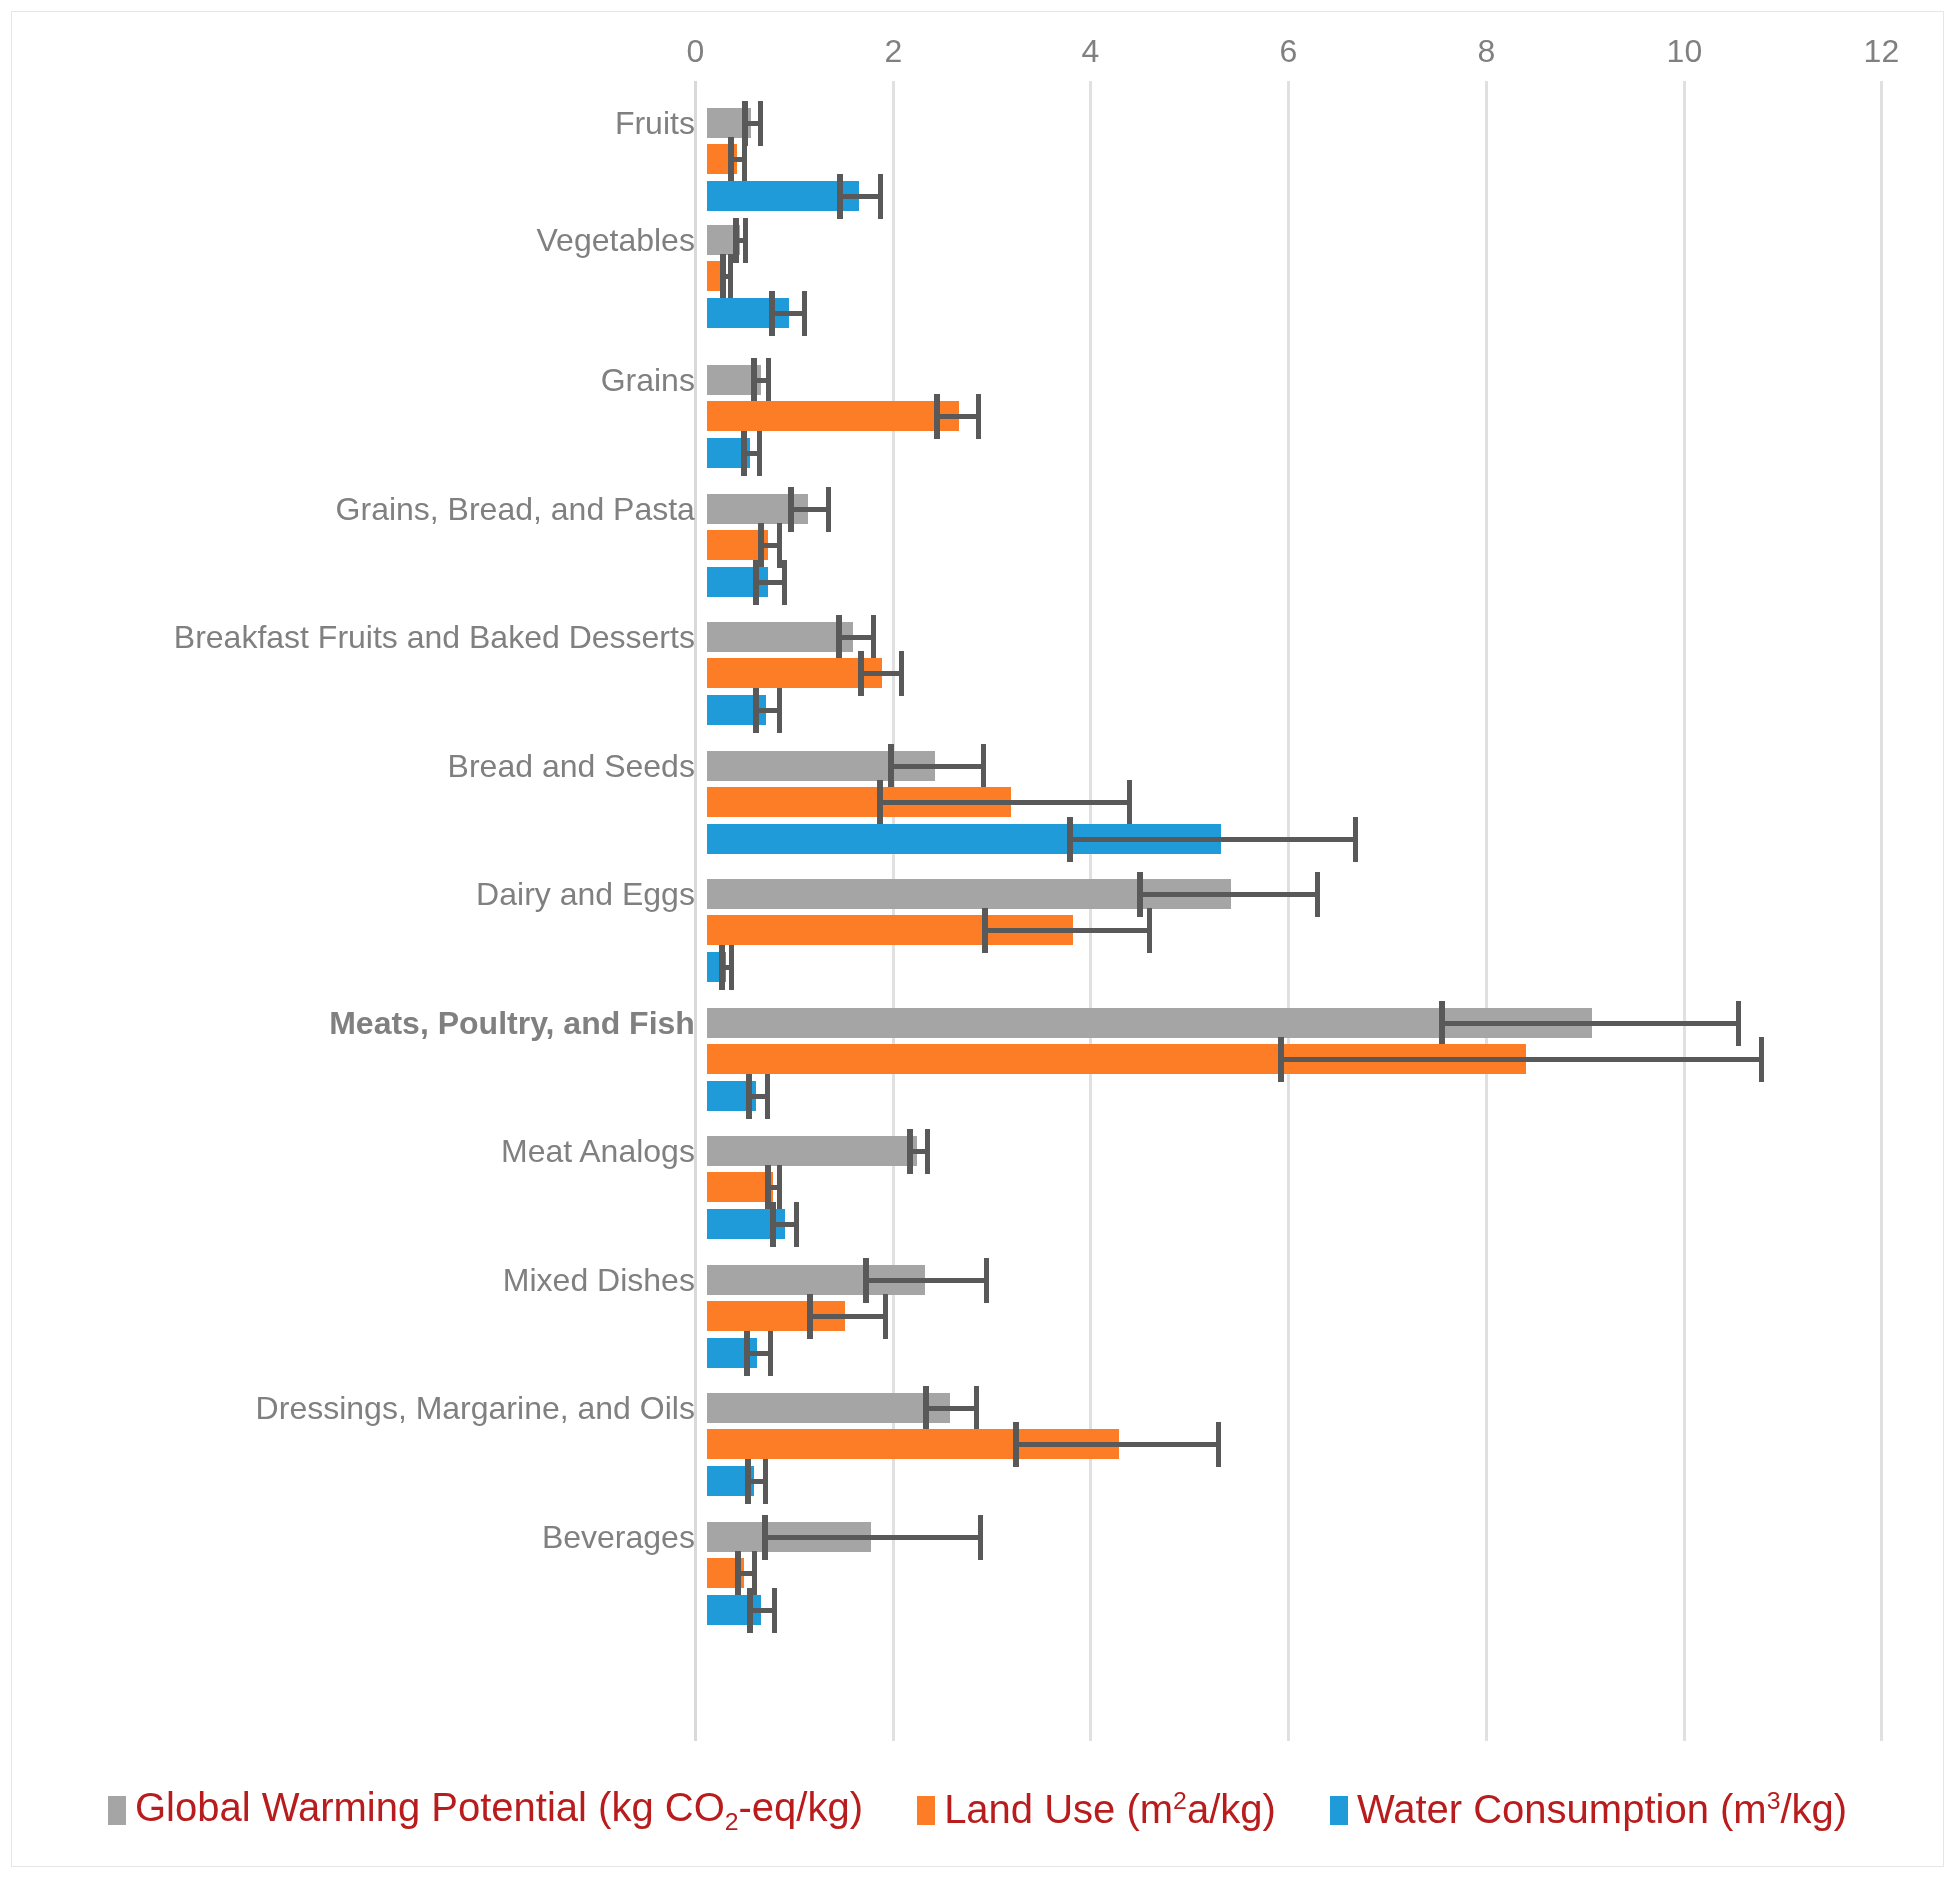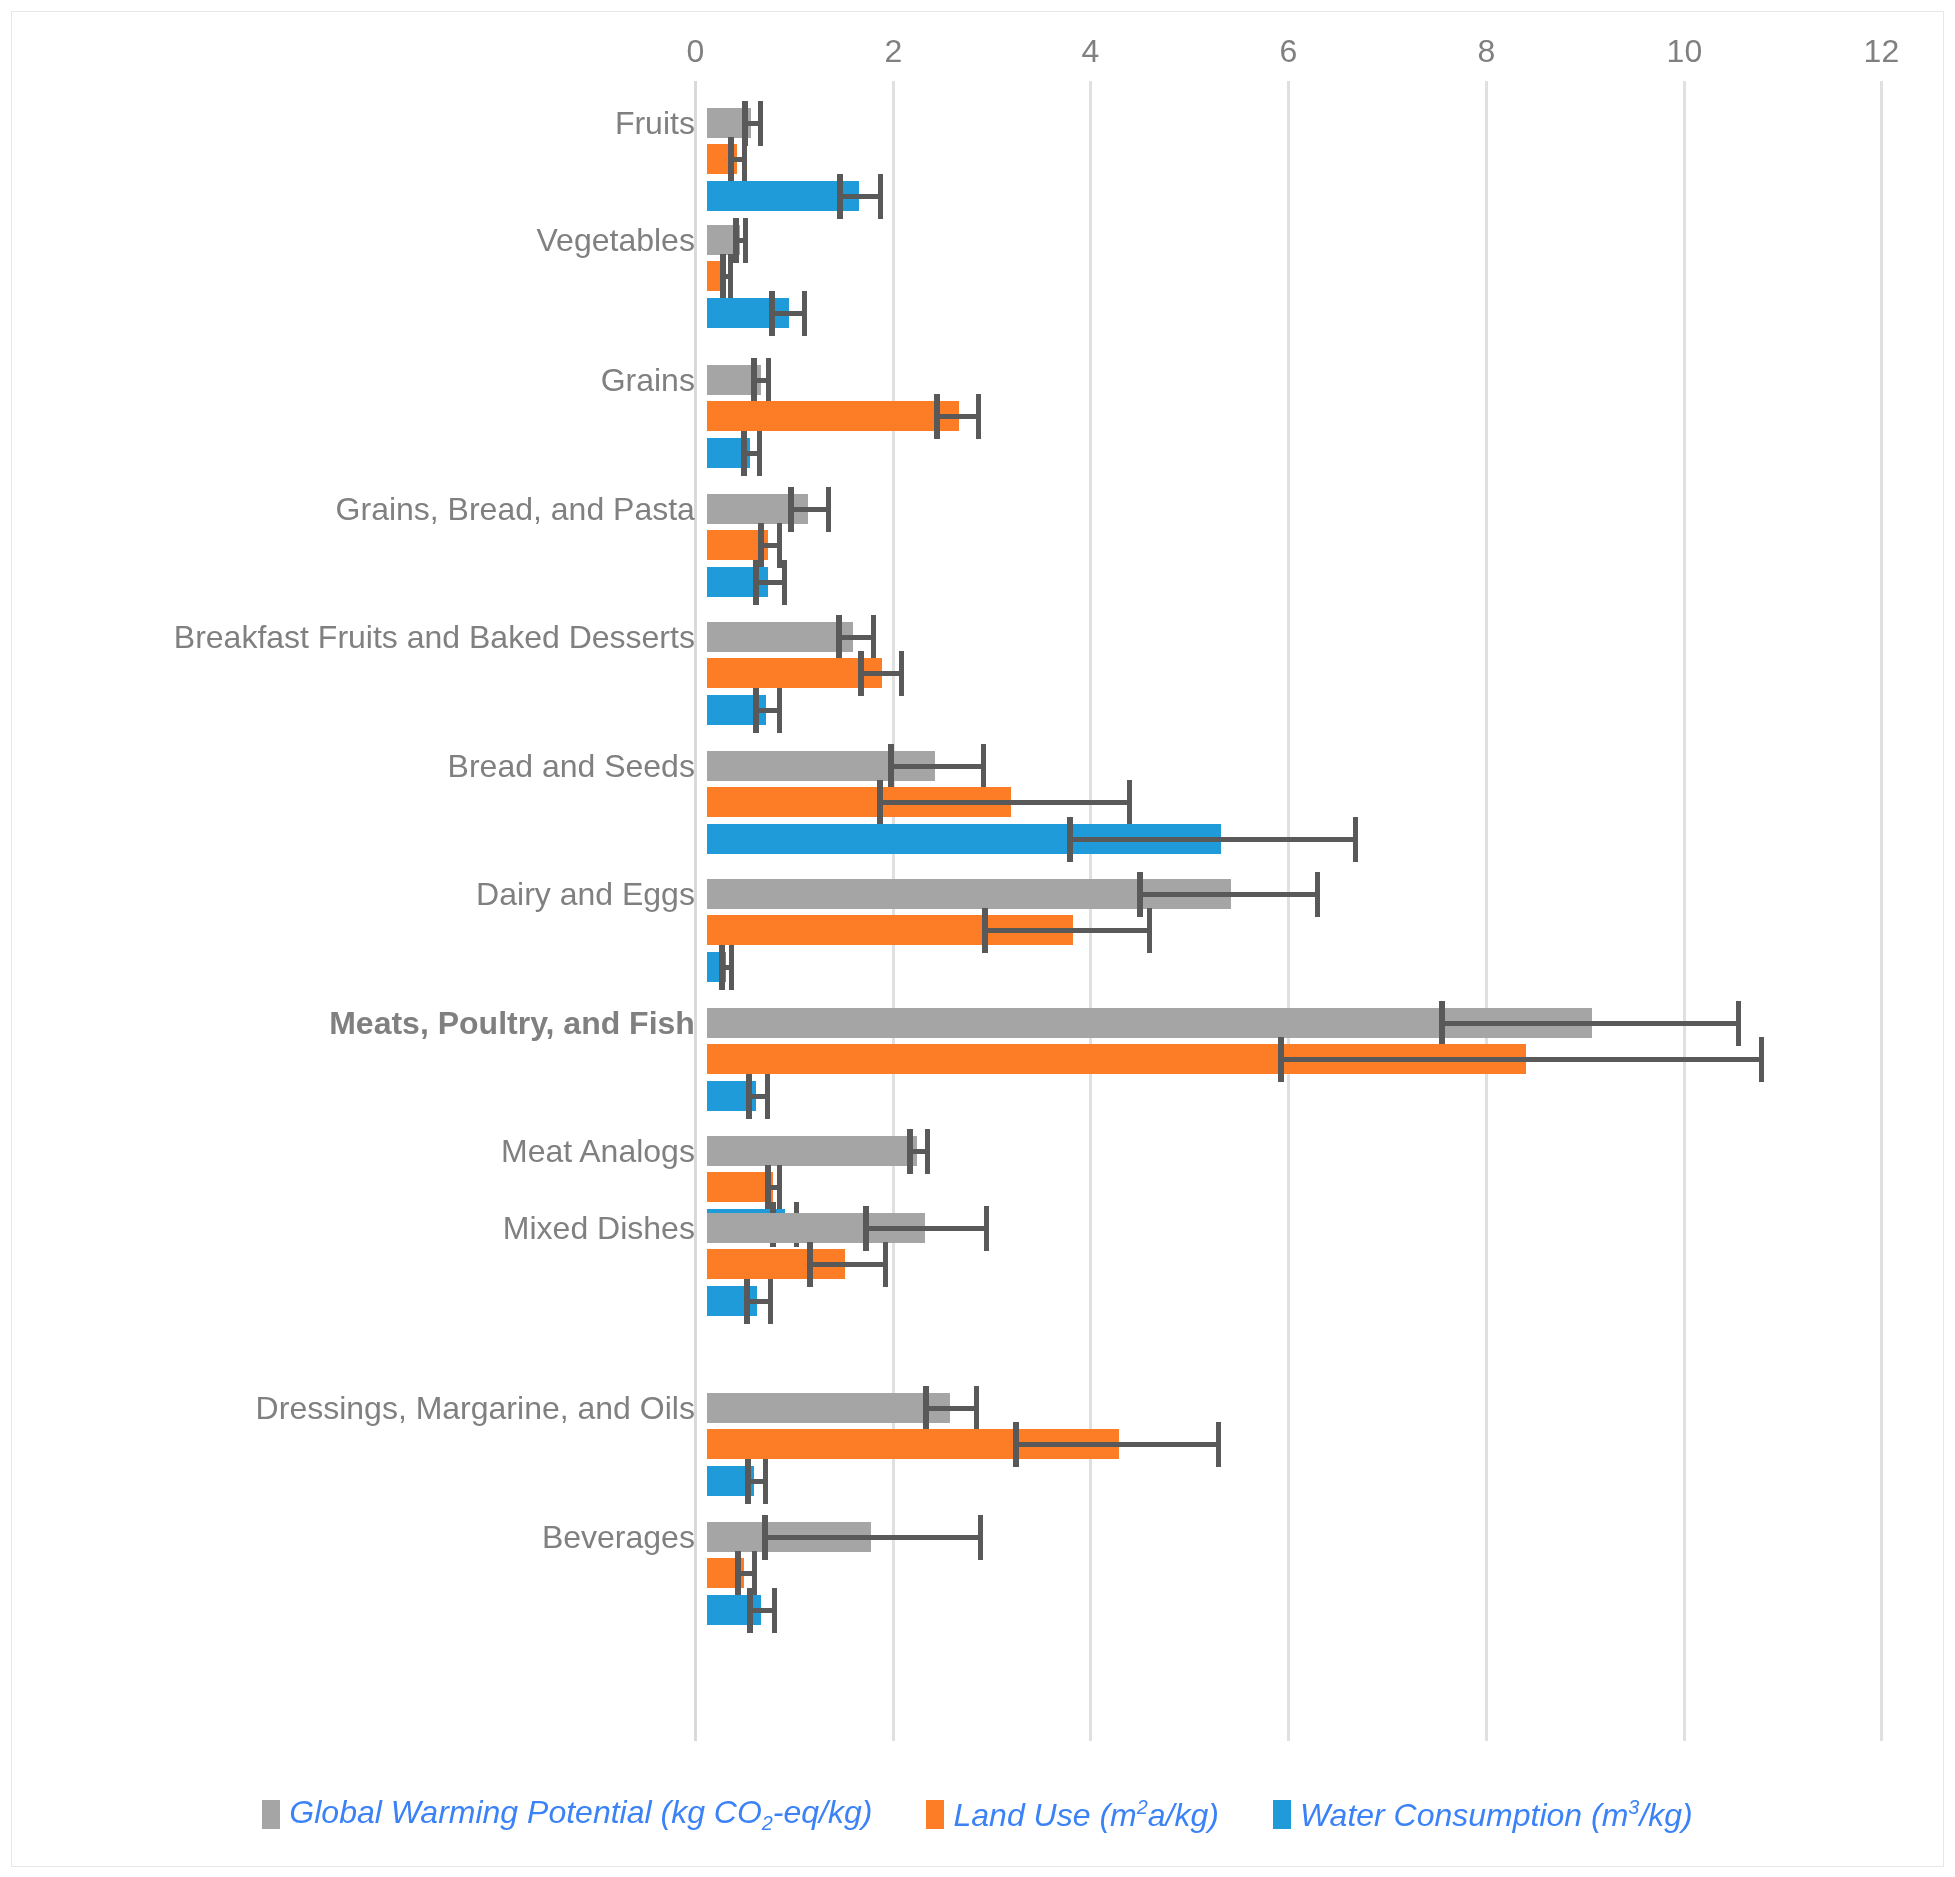--- a/index.html
+++ b/index.html
@@ -55,21 +55,21 @@
   .err-cap.lo{left:0;}
   .err-cap.hi{right:0;}
   
   #legend{
     position:absolute;left:0;right:0;bottom:30px;
     display:flex;justify-content:center;align-items:center;
     gap:0px;
   }
   .legend-item{display:flex;align-items:center;margin:0 27px;}
   .legend-swatch{width:17.7px;height:29px;margin-right:9.4px;flex:0 0 auto;}
-  .legend-text{font-size:32px;color:#3b82f6;white-space:nowrap;font-style:italic;}
+  .legend-text{font-size:40px;color:#b91c1c;white-space:nowrap;}
   sub,sup{font-size:0.62em;}
 </style>
 </head>
 <body>
 
 <div id="page">
   <div id="frame">
 
     <div id="plot">
       <div class="axis-area" id="axis-area">
@@ -325,21 +325,21 @@
             </div>
             <div class="bar-row" style="top: 73px; width: 1186px;">
               <div class="bar water" style="width: 78px; background: rgb(31, 155, 217);"></div>
               <div class="err" style="left: 63px; width: 29px;">
                 <div class="err-line" style="background: rgb(89, 89, 89);"></div>
                 <div class="err-cap lo" style="background: rgb(89, 89, 89);"></div>
                 <div class="err-cap hi" style="background: rgb(89, 89, 89);"></div>
               </div>
             </div>
           </div>
-          <div class="cat-group" style="top: 1132px; height: 129px;">
+          <div class="cat-group" style="top: 1184px; height: 129px;">
             <div class="cat-label" style="top: -3.1px;">Mixed Dishes</div>
             <div class="bar-row" style="top: 0px; width: 1186px;">
               <div class="bar gwp" style="width: 218px; background: rgb(165, 165, 165);"></div>
               <div class="err" style="left: 156px; width: 126px;">
                 <div class="err-line" style="background: rgb(89, 89, 89);"></div>
                 <div class="err-cap lo" style="background: rgb(89, 89, 89);"></div>
                 <div class="err-cap hi" style="background: rgb(89, 89, 89);"></div>
               </div>
             </div>
             <div class="bar-row" style="top: 36px; width: 1186px;">

